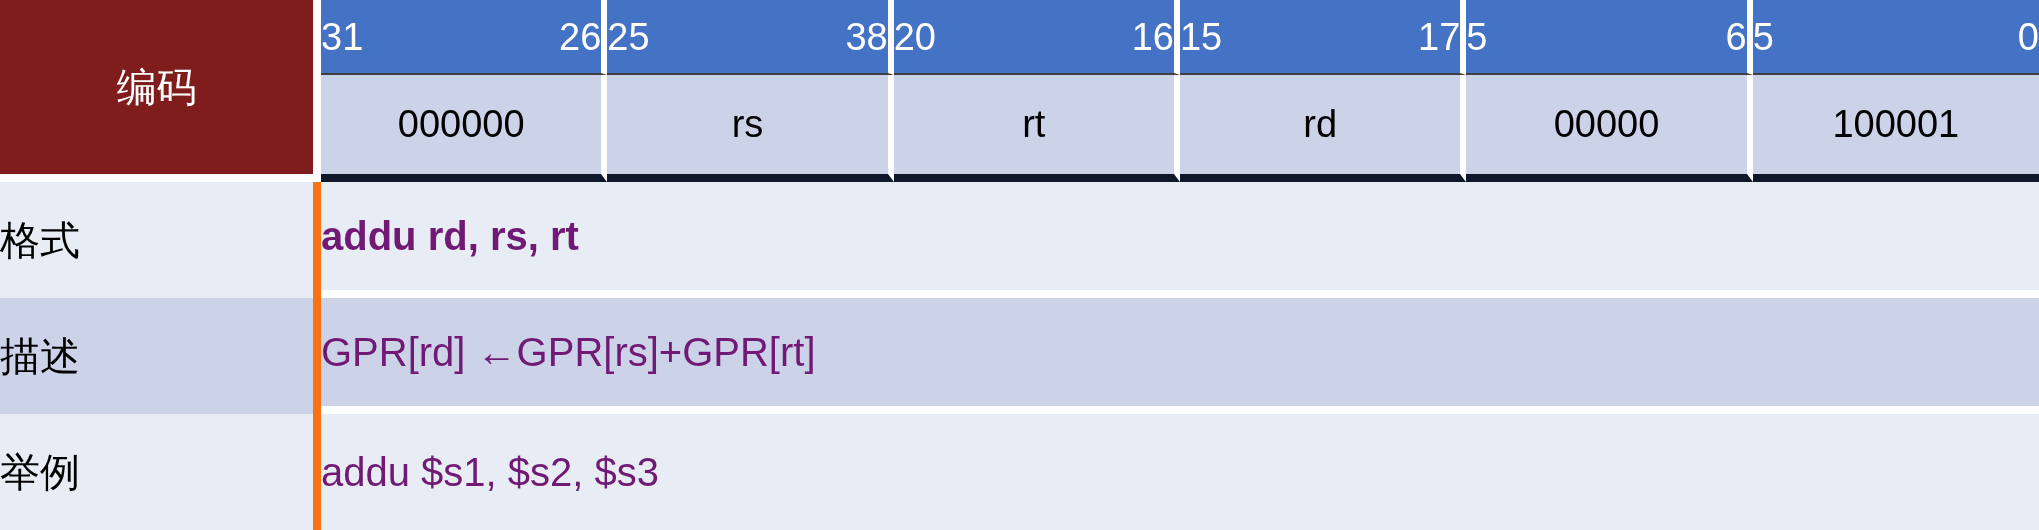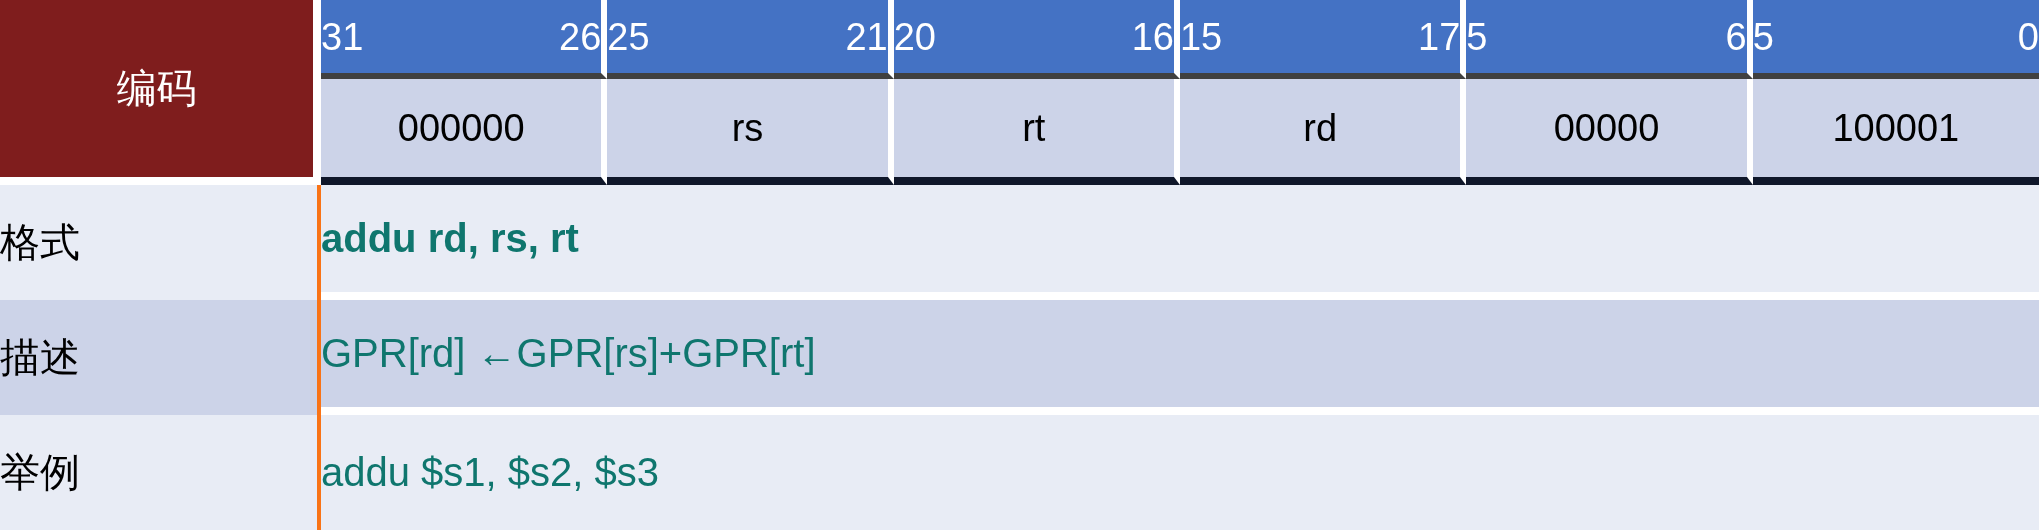--- a/index.html
+++ b/index.html
@@ -39,31 +39,31 @@
     border-right: 8px solid #ffffff;
     border-bottom: 8px solid #ffffff;
   }
 
   .row-label {
     width: 313px;
     text-align: left;
     font-size: 40px;
     color: #000000;
     padding-left: 10px;
-    border-right: 4px solid #f97316;
+    border-right: 8px solid #f97316;
   }
 
   
   .bit-head {
     background: #4472c4;
     color: #ffffff;
     font-size: 38px;
     height: 73px;
     border-right: 6px solid #ffffff;
-    border-bottom: 6px solid #404040;
+    border-bottom: 2px solid #404040;
     padding: 0 14px 0 14px;
   }
   .bit-head:last-child { border-right: none; }
 
   .bit-range {
     display: flex;
     justify-content: space-between;
     align-items: center;
     width: 100%;
     line-height: 1;
@@ -81,21 +81,21 @@
     border-bottom: 8px solid #0f172a;
   }
   .field-val:last-child { border-right: none; }
 
   
   .row-light { background: #e8ecf5; }
   .row-dark  { background: #ccd3e8; }
 
   .content-cell {
     font-size: 40px;
-    color: #0f766e;
+    color: #701a75;
     text-align: left;
     padding-left: 20px;
     border-bottom: 8px solid #ffffff;
   }
   .content-cell.bold { font-weight: bold; }
   .row-last .content-cell,
   .row-last .row-label { border-bottom: none; }
 </style>
 </head>
 <body>
@@ -110,21 +110,21 @@
 
       <td class="bit-head">
         <div class="bit-range">
           <span>31</span>
           <span>26</span>
         </div>
       </td>
       <td class="bit-head">
         <div class="bit-range">
           <span>25</span>
-          <span>21</span>
+          <span>38</span>
         </div>
       </td>
       <td class="bit-head">
         <div class="bit-range">
           <span>20</span>
           <span>16</span>
         </div>
       </td>
       <td class="bit-head">
         <div class="bit-range">

